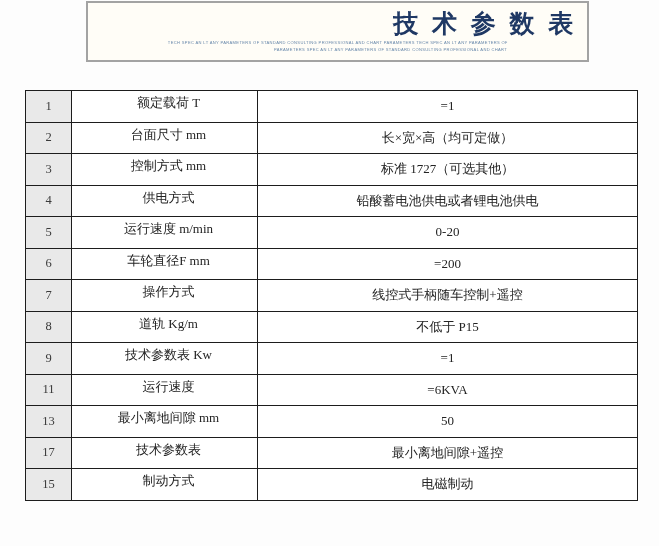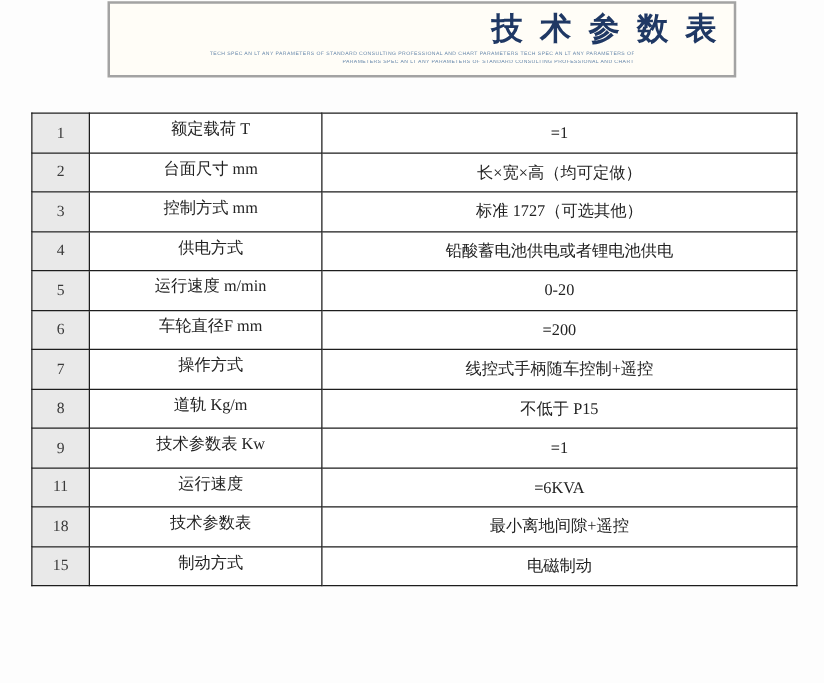--- a/index.html
+++ b/index.html
@@ -155,21 +155,26 @@
           <td class="cell-no">9</td>
           <td class="cell-param">技术参数表 Kw</td>
           <td class="cell-value">=1</td>
         </tr>
         <tr>
           <td class="cell-no">11</td>
           <td class="cell-param">运行速度</td>
           <td class="cell-value">=6KVA</td>
         </tr>
         <tr>
-          <td class="cell-no">18</td>
+          <td class="cell-no">13</td>
+          <td class="cell-param">最小离地间隙 mm</td>
+          <td class="cell-value">50</td>
+        </tr>
+        <tr>
+          <td class="cell-no">17</td>
           <td class="cell-param">技术参数表</td>
           <td class="cell-value">最小离地间隙+遥控</td>
         </tr>
         <tr>
           <td class="cell-no">15</td>
           <td class="cell-param">制动方式</td>
           <td class="cell-value">电磁制动</td>
         </tr>
       </tbody>
   </table>

